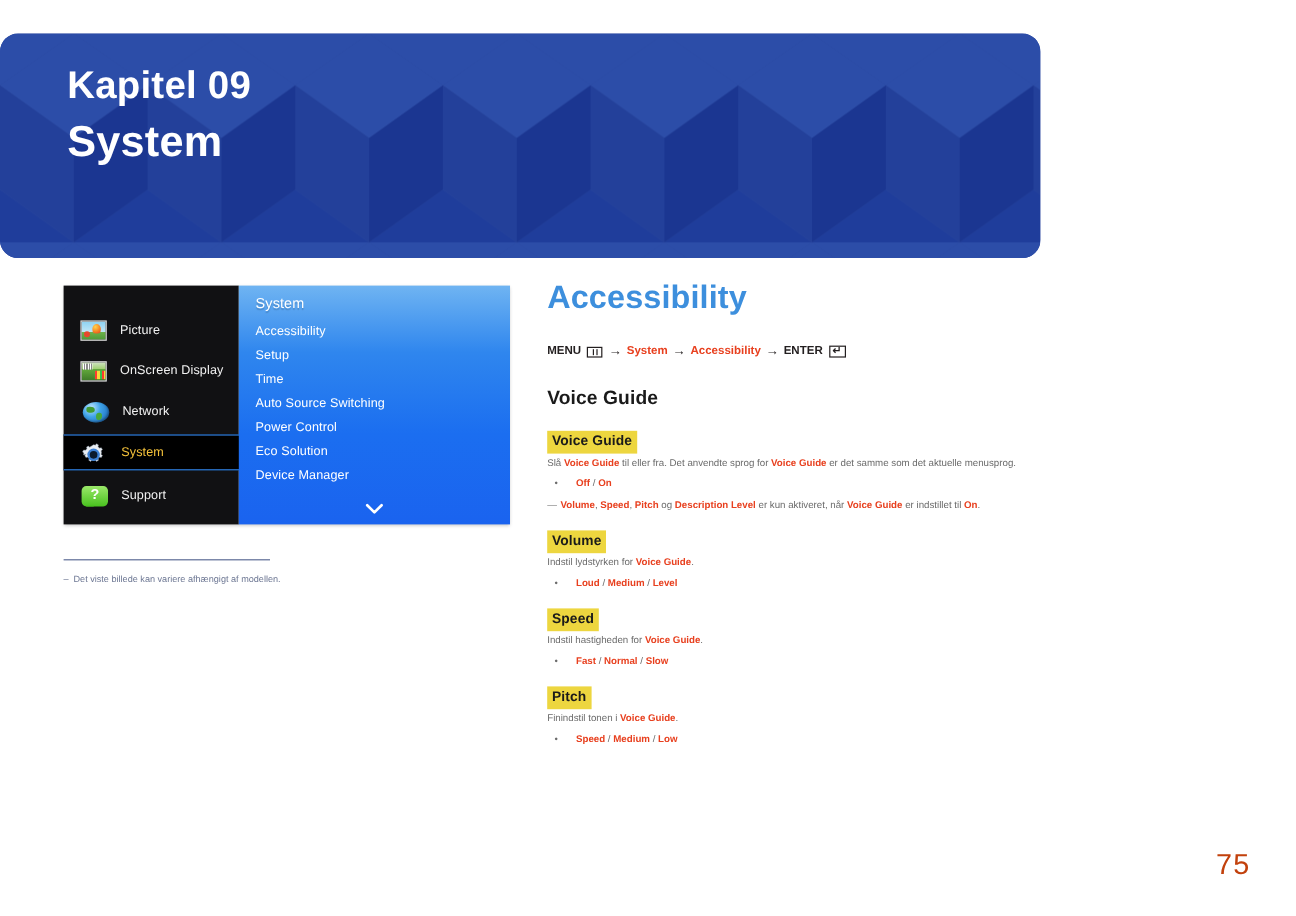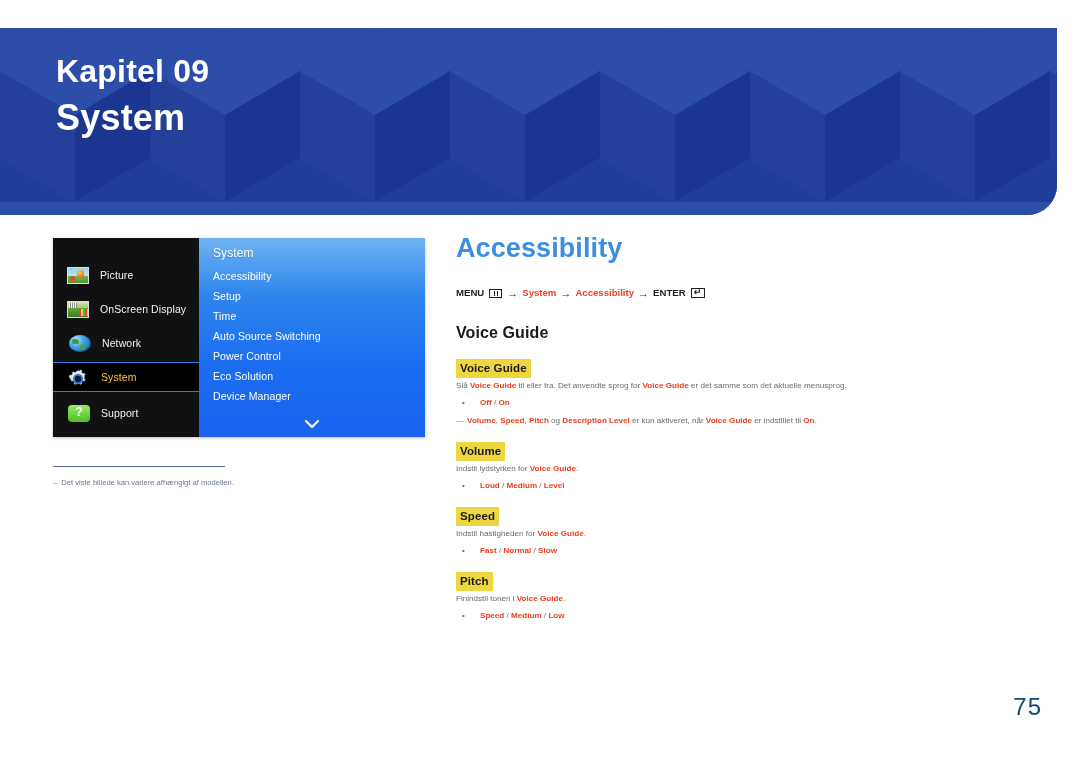--- a/index.html
+++ b/index.html
@@ -14,26 +14,27 @@
     overflow: hidden;
     font-family: "Liberation Sans", sans-serif;
     color: #231f20;
   }
 
   
   #chapter-banner {
     position: absolute;
     left: 0;
     top: 28px;
-    width: 1057px;
+    width: 867px;
     height: 187px;
     border-bottom-right-radius: 30px;
     border-top-right-radius: 0px;
     overflow: hidden;
     background: #1f3d9b;
+    border-radius: 15px;
   }
   .cube-pattern {
     position: absolute;
     inset: 0;
     width: 100%;
     height: 100%;
   }
   .banner-text {
     position: absolute;
     left: 56px;
@@ -377,23 +378,23 @@
   }
   .note-row2 .ndash {
     flex: none;
     margin-right: 3px;
     color: #8a8a8a;
   }
 
   #page-number {
     position: absolute;
     right: 38px;
-    bottom: 42px;
+    bottom: 28px;
     font-size: 24px;
-    color: #0c4a6e;
+    color: #c2410c;
     letter-spacing: 1px;
   }
 </style>
 </head>
 <body>
 
 <div id="chapter-banner">
   <svg class="cube-pattern" viewBox="0 0 1057 187" preserveAspectRatio="none">
     <defs>
       <pattern id="cubes" width="150" height="174" patternUnits="userSpaceOnUse">

